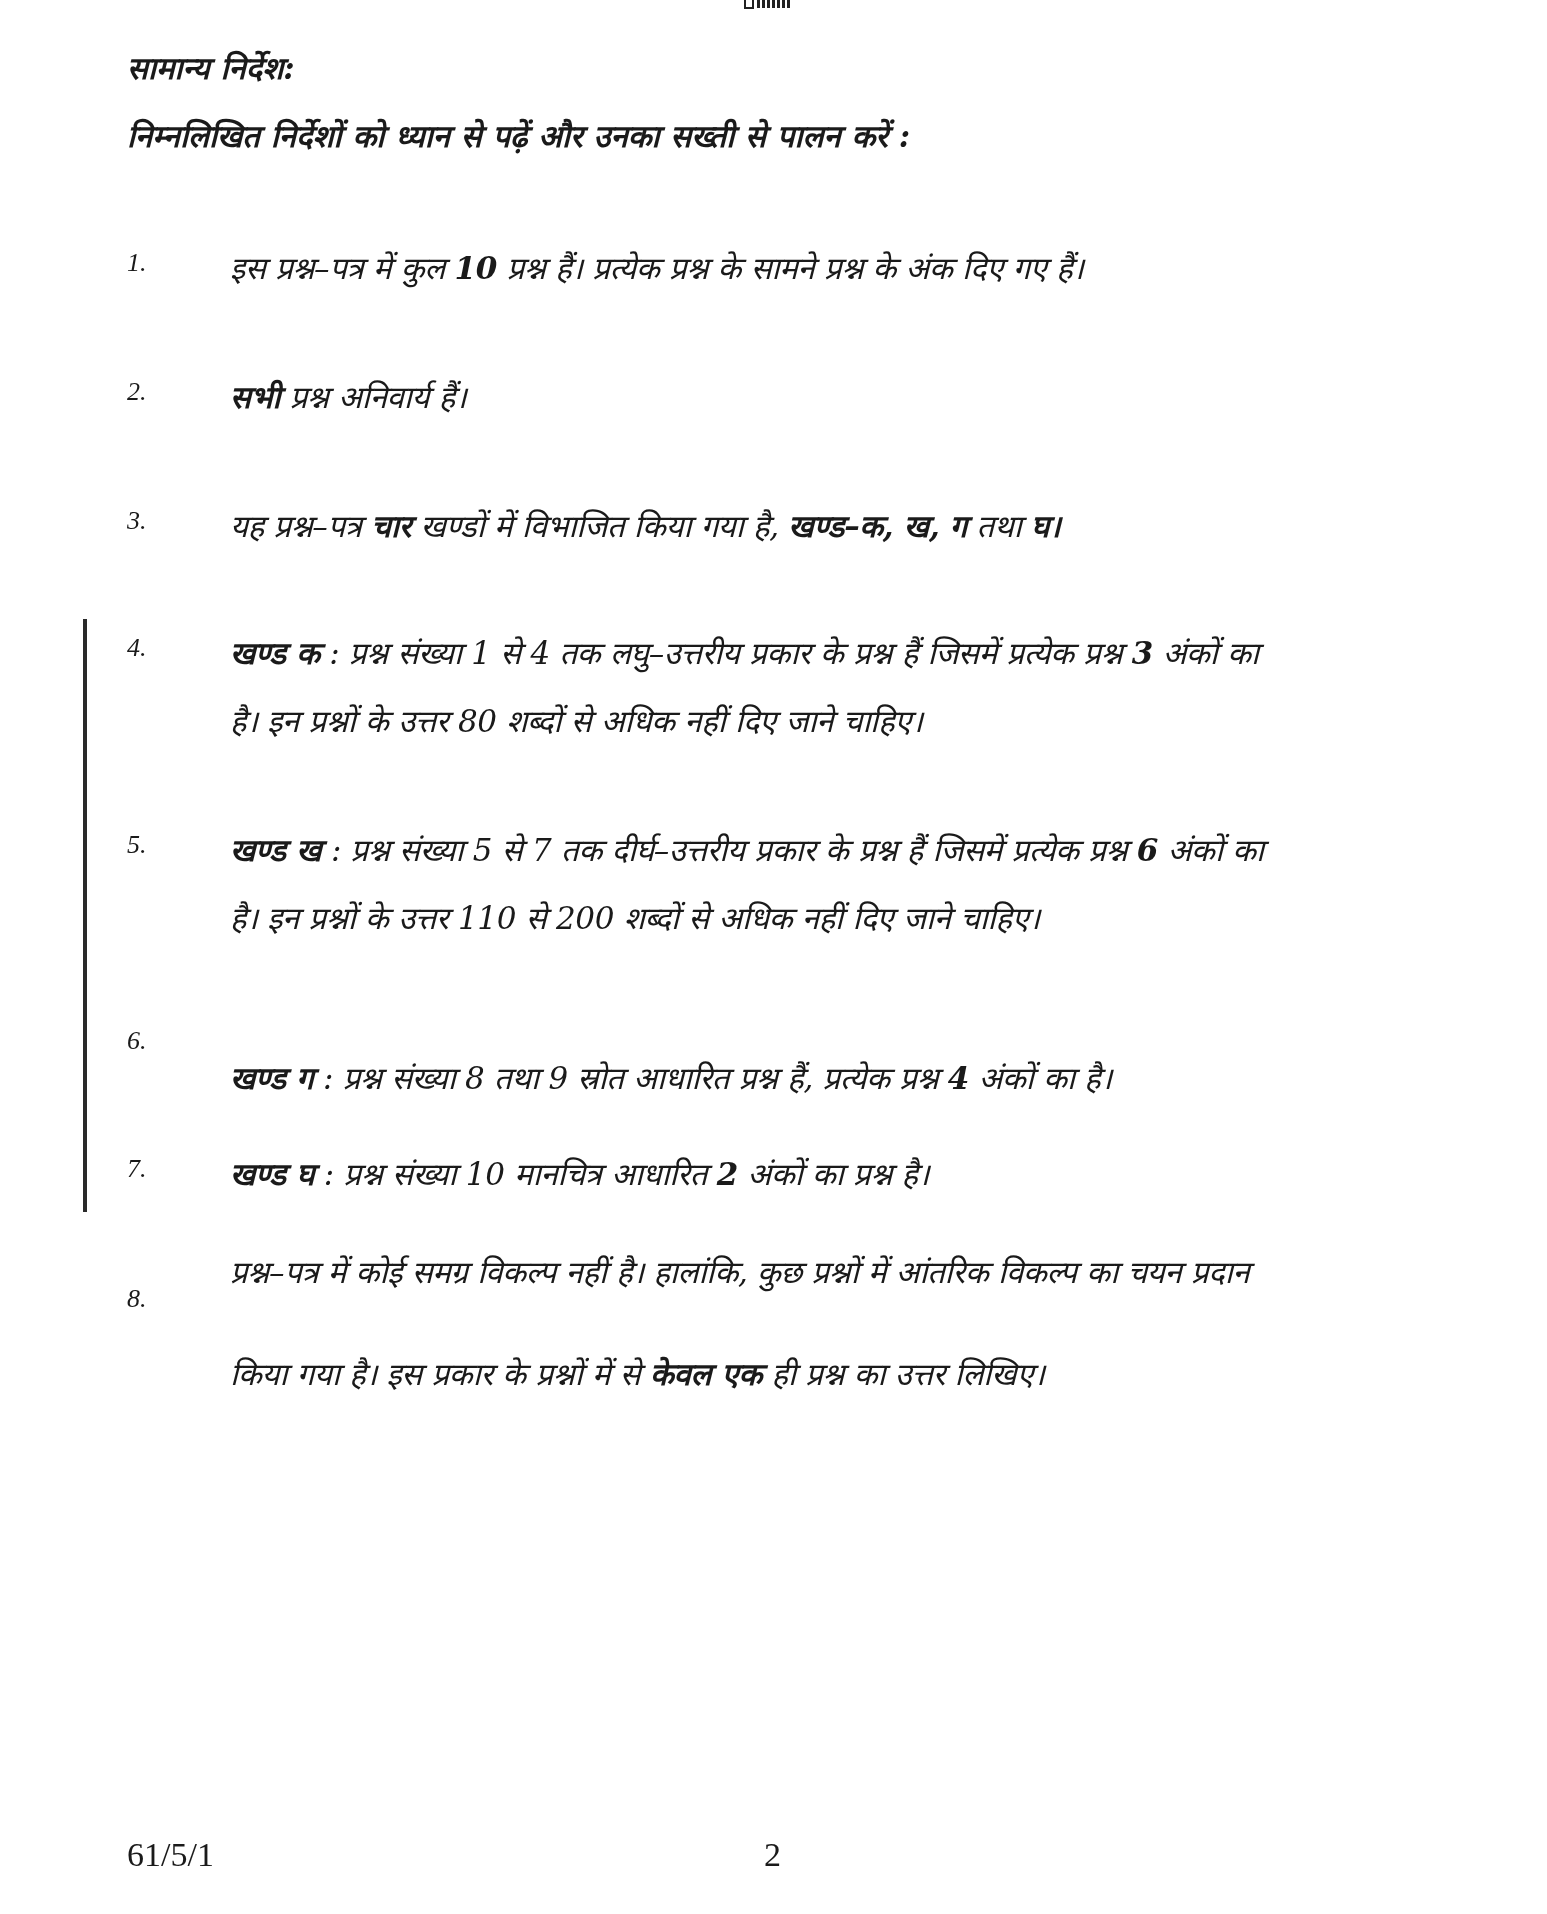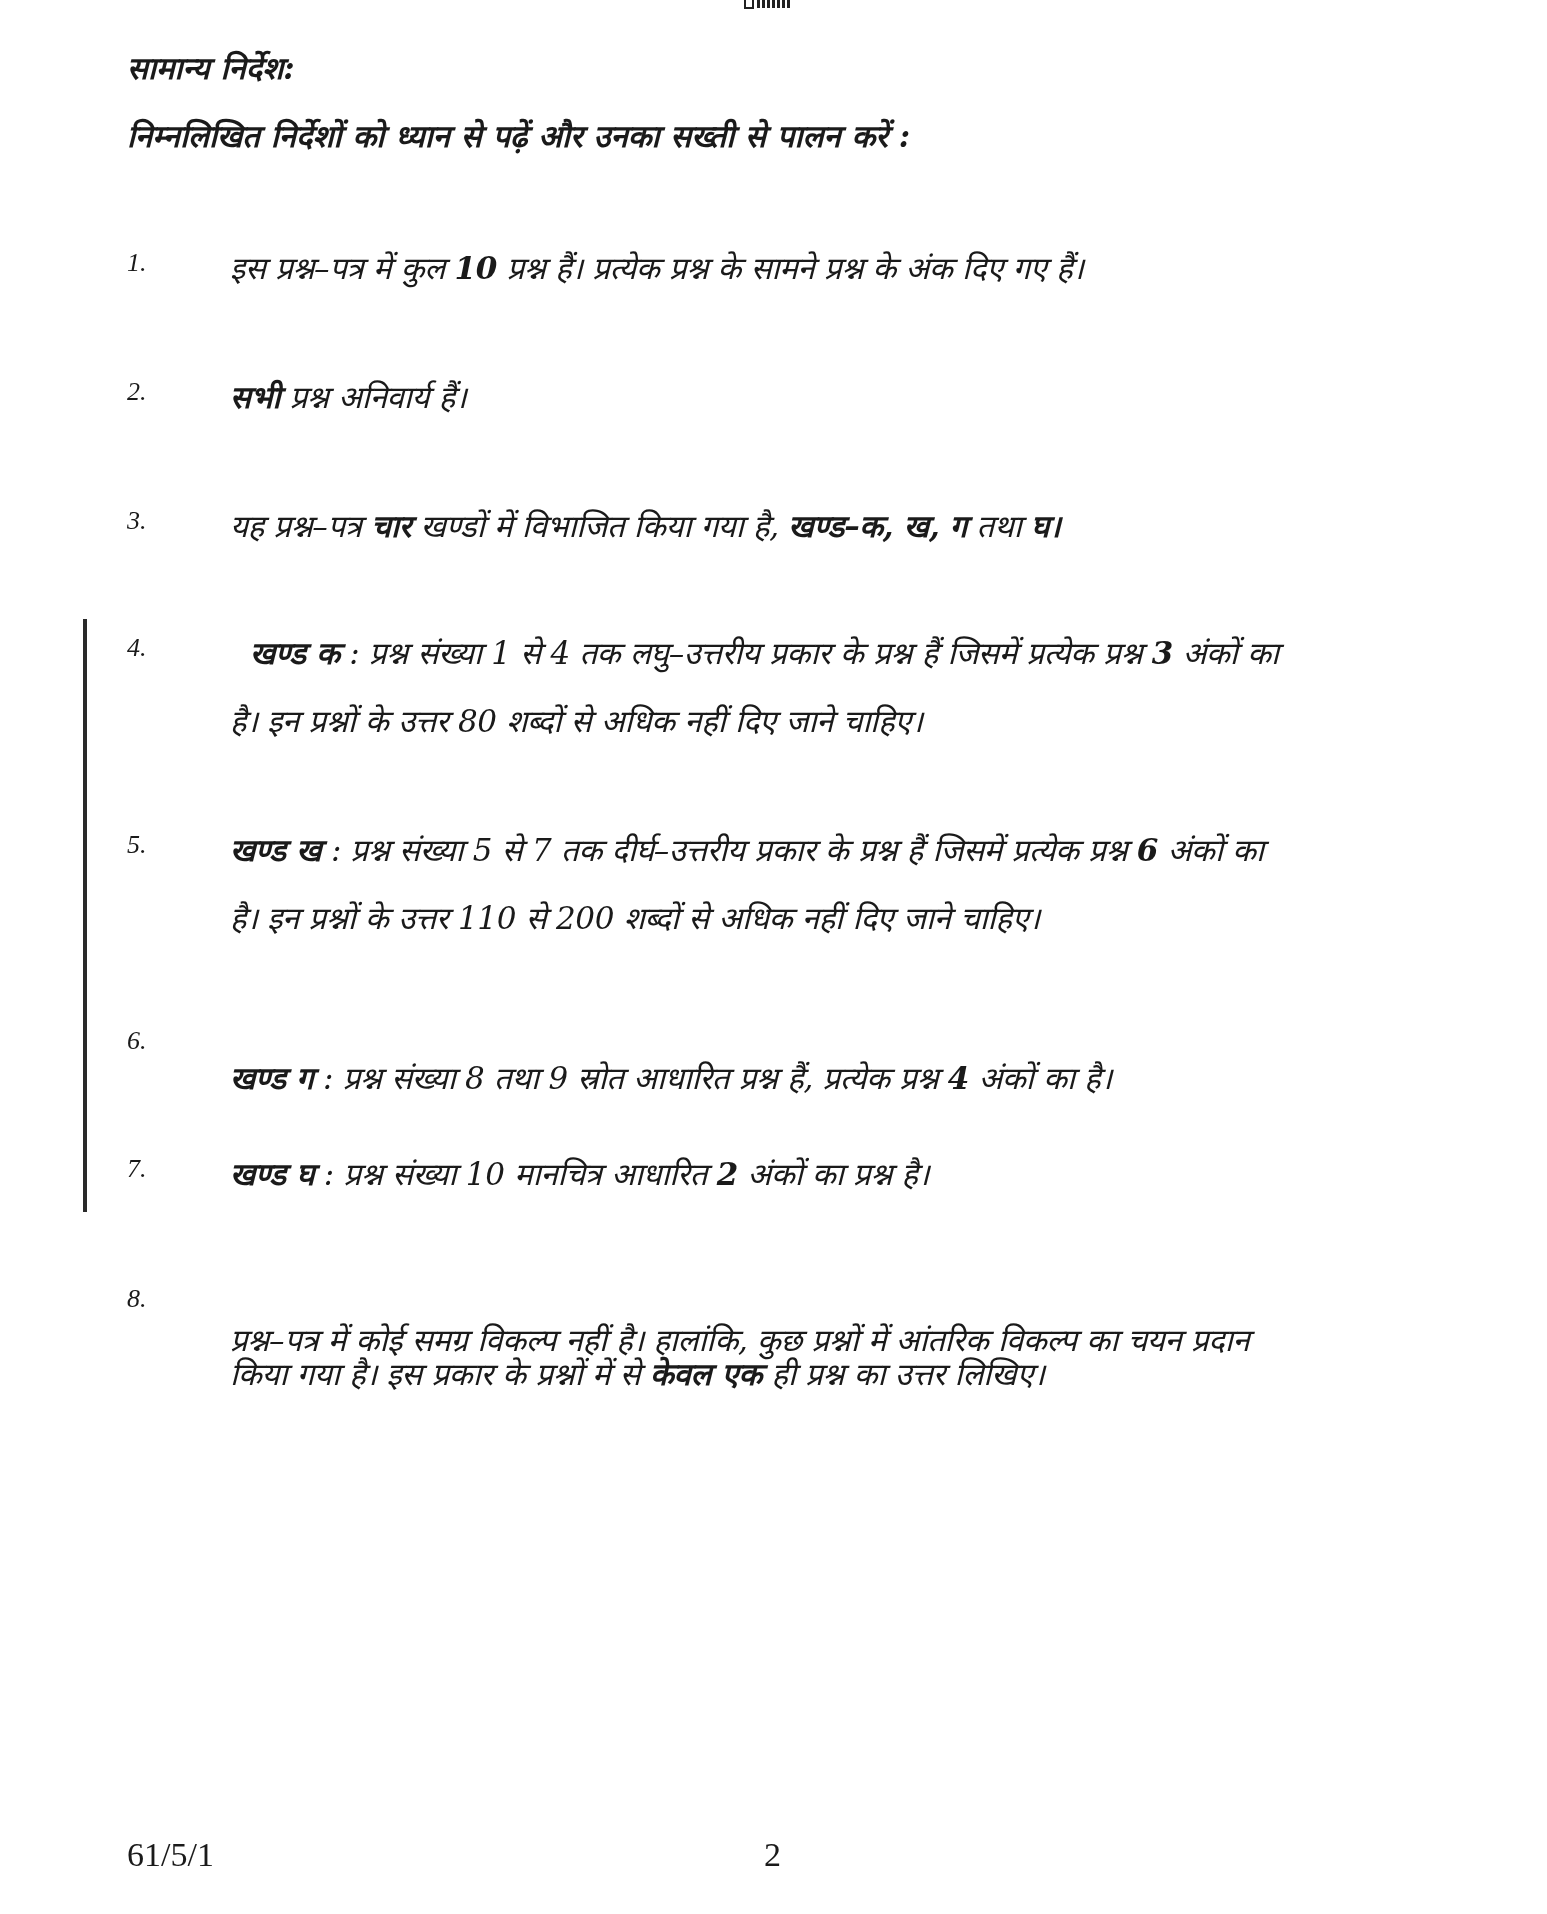--- a/index.html
+++ b/index.html
@@ -29,28 +29,28 @@
 <div class="bar"></div>
 
 <div id="instructions">
     <div class="num" style="top: 248px;">1.</div>
     <div class="line" style="top: 246px;"><span>इस प्रश्न–पत्र में कुल </span><b>10</b><span> प्रश्न हैं। प्रत्येक प्रश्न के सामने प्रश्न के अंक दिए गए हैं।</span></div>
     <div class="num" style="top: 377px;">2.</div>
     <div class="line" style="top: 375px;"><b>सभी</b><span> प्रश्न अनिवार्य हैं।</span></div>
     <div class="num" style="top: 506px;">3.</div>
     <div class="line" style="top: 504px;"><span>यह प्रश्न–पत्र </span><b>चार</b><span> खण्डों में विभाजित किया गया है, </span><b>खण्ड–क, ख, ग</b><span> तथा </span><b>घ।</b></div>
     <div class="num" style="top: 633px;">4.</div>
-    <div class="line" style="top: 631px; margin-left: 20px;"><b>खण्ड क</b><span> : प्रश्न संख्या 1 से 4 तक लघु–उत्तरीय प्रकार के प्रश्न हैं जिसमें प्रत्येक प्रश्न </span><b>3</b><span> अंकों का</span></div>
+    <div class="line" style="top: 631px;"><b>खण्ड क</b><span> : प्रश्न संख्या 1 से 4 तक लघु–उत्तरीय प्रकार के प्रश्न हैं जिसमें प्रत्येक प्रश्न </span><b>3</b><span> अंकों का</span></div>
     <div class="line" style="top: 699px;"><span>है। इन प्रश्नों के उत्तर 80 शब्दों से अधिक नहीं दिए जाने चाहिए।</span></div>
     <div class="num" style="top: 830px;">5.</div>
     <div class="line" style="top: 828px;"><b>खण्ड ख</b><span> : प्रश्न संख्या 5 से 7 तक दीर्घ–उत्तरीय प्रकार के प्रश्न हैं जिसमें प्रत्येक प्रश्न </span><b>6</b><span> अंकों का</span></div>
     <div class="line" style="top: 896px;"><span>है। इन प्रश्नों के उत्तर 110 से 200 शब्दों से अधिक नहीं दिए जाने चाहिए।</span></div>
     <div class="num" style="top: 1026px;">6.</div>
     <div class="line" style="top: 1024px; margin-top: 32px;"><b>खण्ड ग</b><span> : प्रश्न संख्या 8 तथा 9 स्रोत आधारित प्रश्न हैं, प्रत्येक प्रश्न </span><b>4</b><span> अंकों का है।</span></div>
     <div class="num" style="top: 1154px;">7.</div>
     <div class="line" style="top: 1152px;"><b>खण्ड घ</b><span> : प्रश्न संख्या 10 मानचित्र आधारित </span><b>2</b><span> अंकों का प्रश्न है।</span></div>
     <div class="num" style="top: 1284px;">8.</div>
-    <div class="line" style="top: 1318px;"><span>प्रश्न–पत्र में कोई समग्र विकल्प नहीं है। हालांकि, कुछ प्रश्नों में आंतरिक विकल्प का चयन प्रदान</span></div>
+    <div class="line" style="top: 1250px;"><span>प्रश्न–पत्र में कोई समग्र विकल्प नहीं है। हालांकि, कुछ प्रश्नों में आंतरिक विकल्प का चयन प्रदान</span></div>
     <div class="line" style="top: 1352px;"><span>किया गया है। इस प्रकार के प्रश्नों में से </span><b>केवल एक</b><span> ही प्रश्न का उत्तर लिखिए।</span></div>
   </div>
 
 <div class="footer" style="left:127px;">61/5/1</div>
 <div class="footer" style="left:764px;">2</div>
 
 </body></html>

